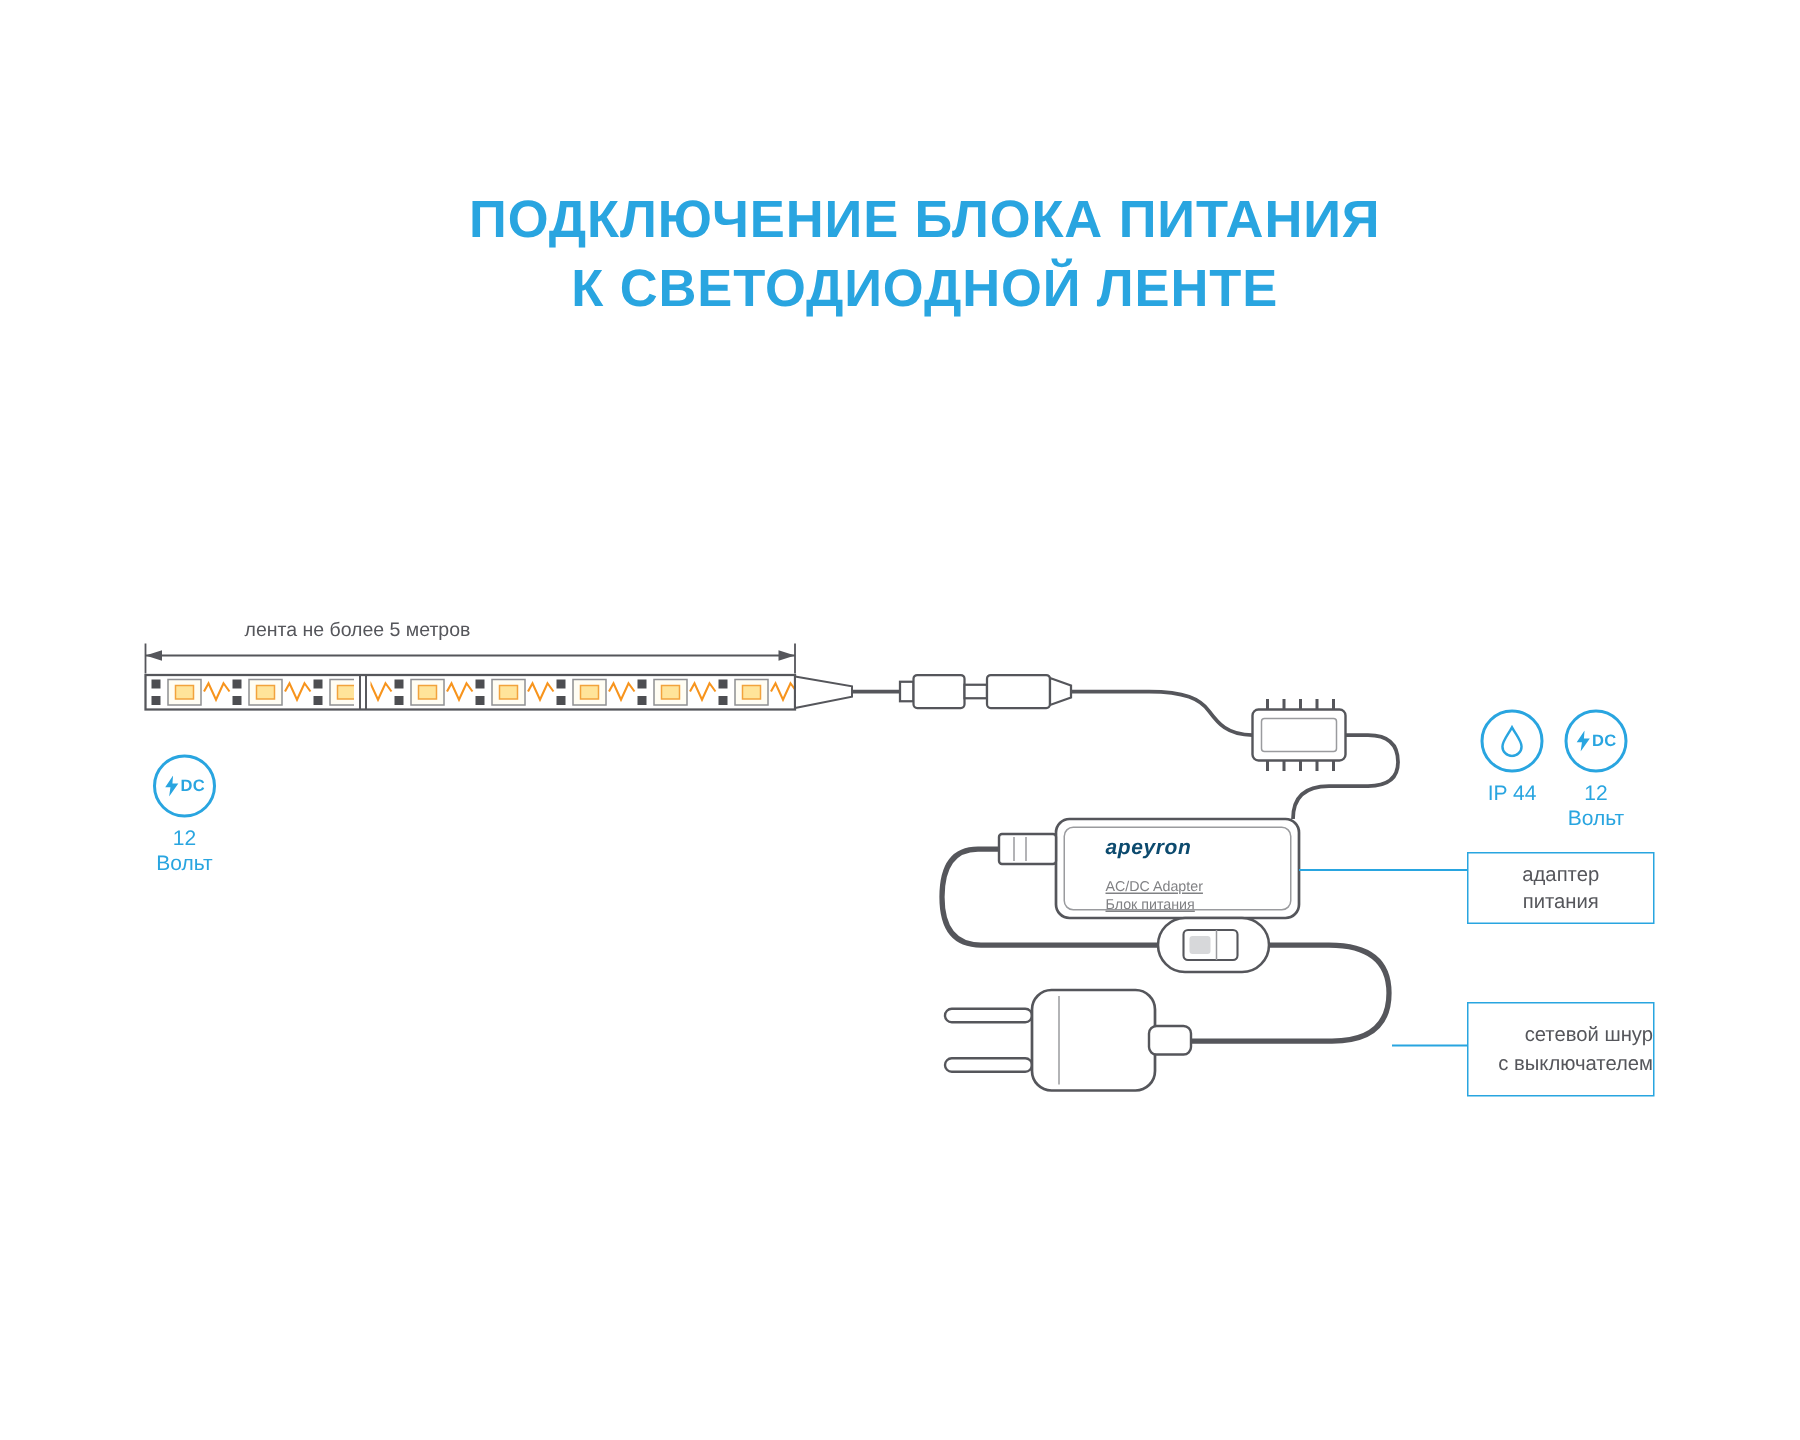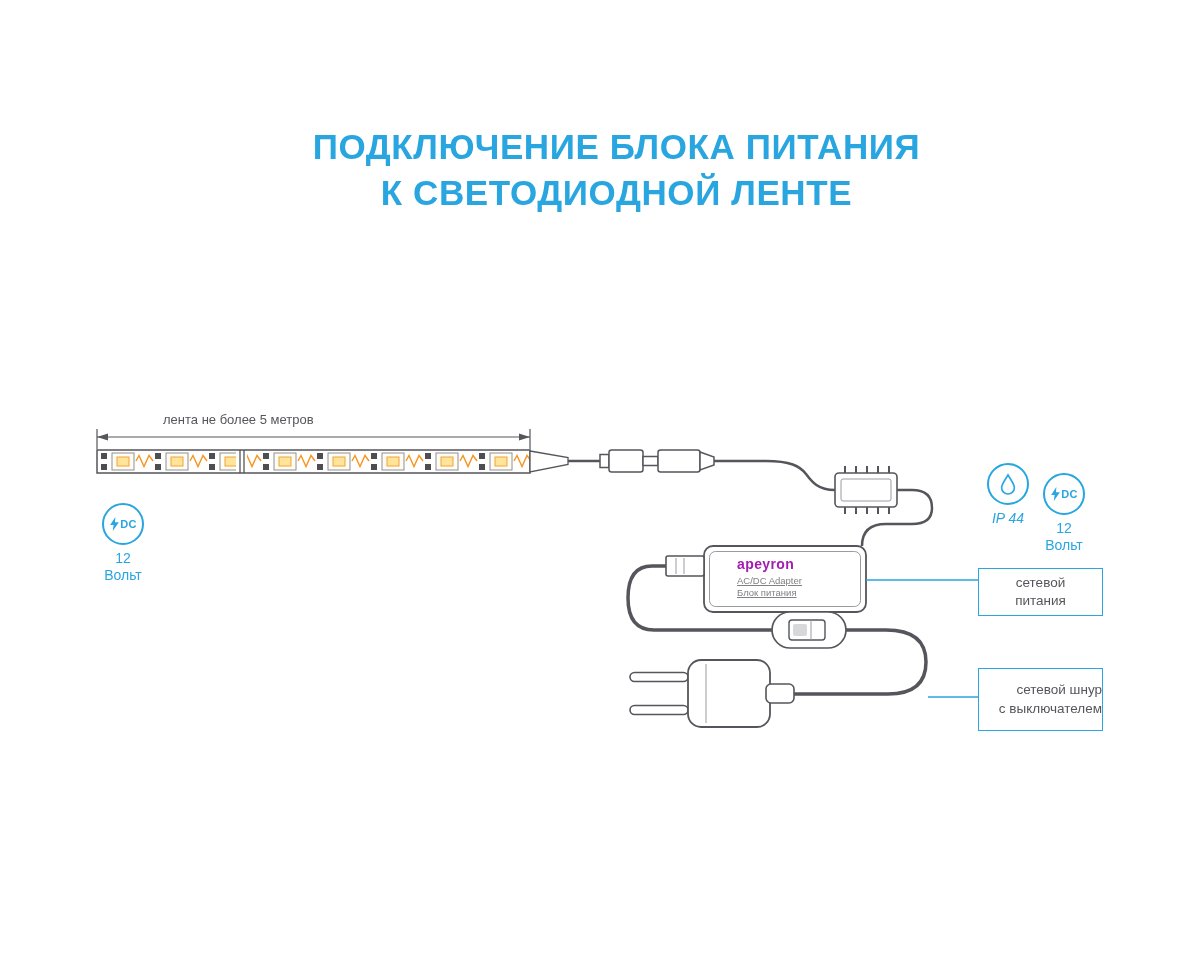--- a/index.html
+++ b/index.html
@@ -14,26 +14,26 @@
 
   .dim-label { position:absolute; left:163px; top:412px; width:300px; 
                font-size:13px; color:#55565b; }
 
   .badge { position:absolute; text-align:center; color:#29a5e0; font-size:14px; line-height:1.18; }
   .badge .circ { width:42px; height:42px; border:2px solid #29a5e0; border-radius:50%;
                  margin:0 auto 5px auto; display:flex; flex-direction:row;
                  align-items:center; justify-content:center; box-sizing:border-box; }
   .badge .dcab { font-size:11px; font-weight:bold; line-height:1; margin-top:1px; letter-spacing:0.3px; }
   .badge-left  { left:99px;  top:503px; width:48px; }
-  .badge-ip    { left:983px; top:463px; width:50px;font-style:italic; }
+  .badge-ip    { left:983px; top:473px; width:50px; }
   .badge-right { left:1040px;top:473px; width:48px; }
 
   .adapter-text { position:absolute; left:737px; top:556px; width:122px; }
-  .adapter-brand { color:#a21caf; font-weight:bold; font-size:14px;
-                   letter-spacing:0.4px; margin-bottom:3px; }
+  .adapter-brand { color:#0c4a6e; font-weight:bold; font-style:italic; font-size:14px;
+                   letter-spacing:0.4px; margin-bottom:14px; }
   .adapter-line { font-size:9.5px; color:#808184; line-height:1.3;text-decoration:underline; }
 
   .callout { position:absolute; left:978px; width:125px; border:1.5px solid #29a5e0;
              box-sizing:border-box; display:flex; flex-direction:column; align-items:center;
              justify-content:center; color:#55565b; font-size:13.5px; line-height:1.35;
              background:#fff; text-align:center; }
   .callout-adapter { top:568px; height:48px; }
   .callout-cord    { top:668px; height:63px;align-items:flex-end; }
 </style>
 </head>
@@ -165,21 +165,21 @@
     <div>Вольт</div>
   </div>
 
   <div class="adapter-text">
     <div class="adapter-brand">apeyron</div>
     <div class="adapter-line">AC/DC Adapter</div>
     <div class="adapter-line">Блок питания</div>
   </div>
 
   <div class="callout callout-adapter">
-    <div>сетевой</div>
+    <div>адаптер</div>
     <div>питания</div>
   </div>
 
   <div class="callout callout-cord">
     <div>сетевой шнур</div>
     <div>с выключателем</div>
   </div>
 
 </div>
 

